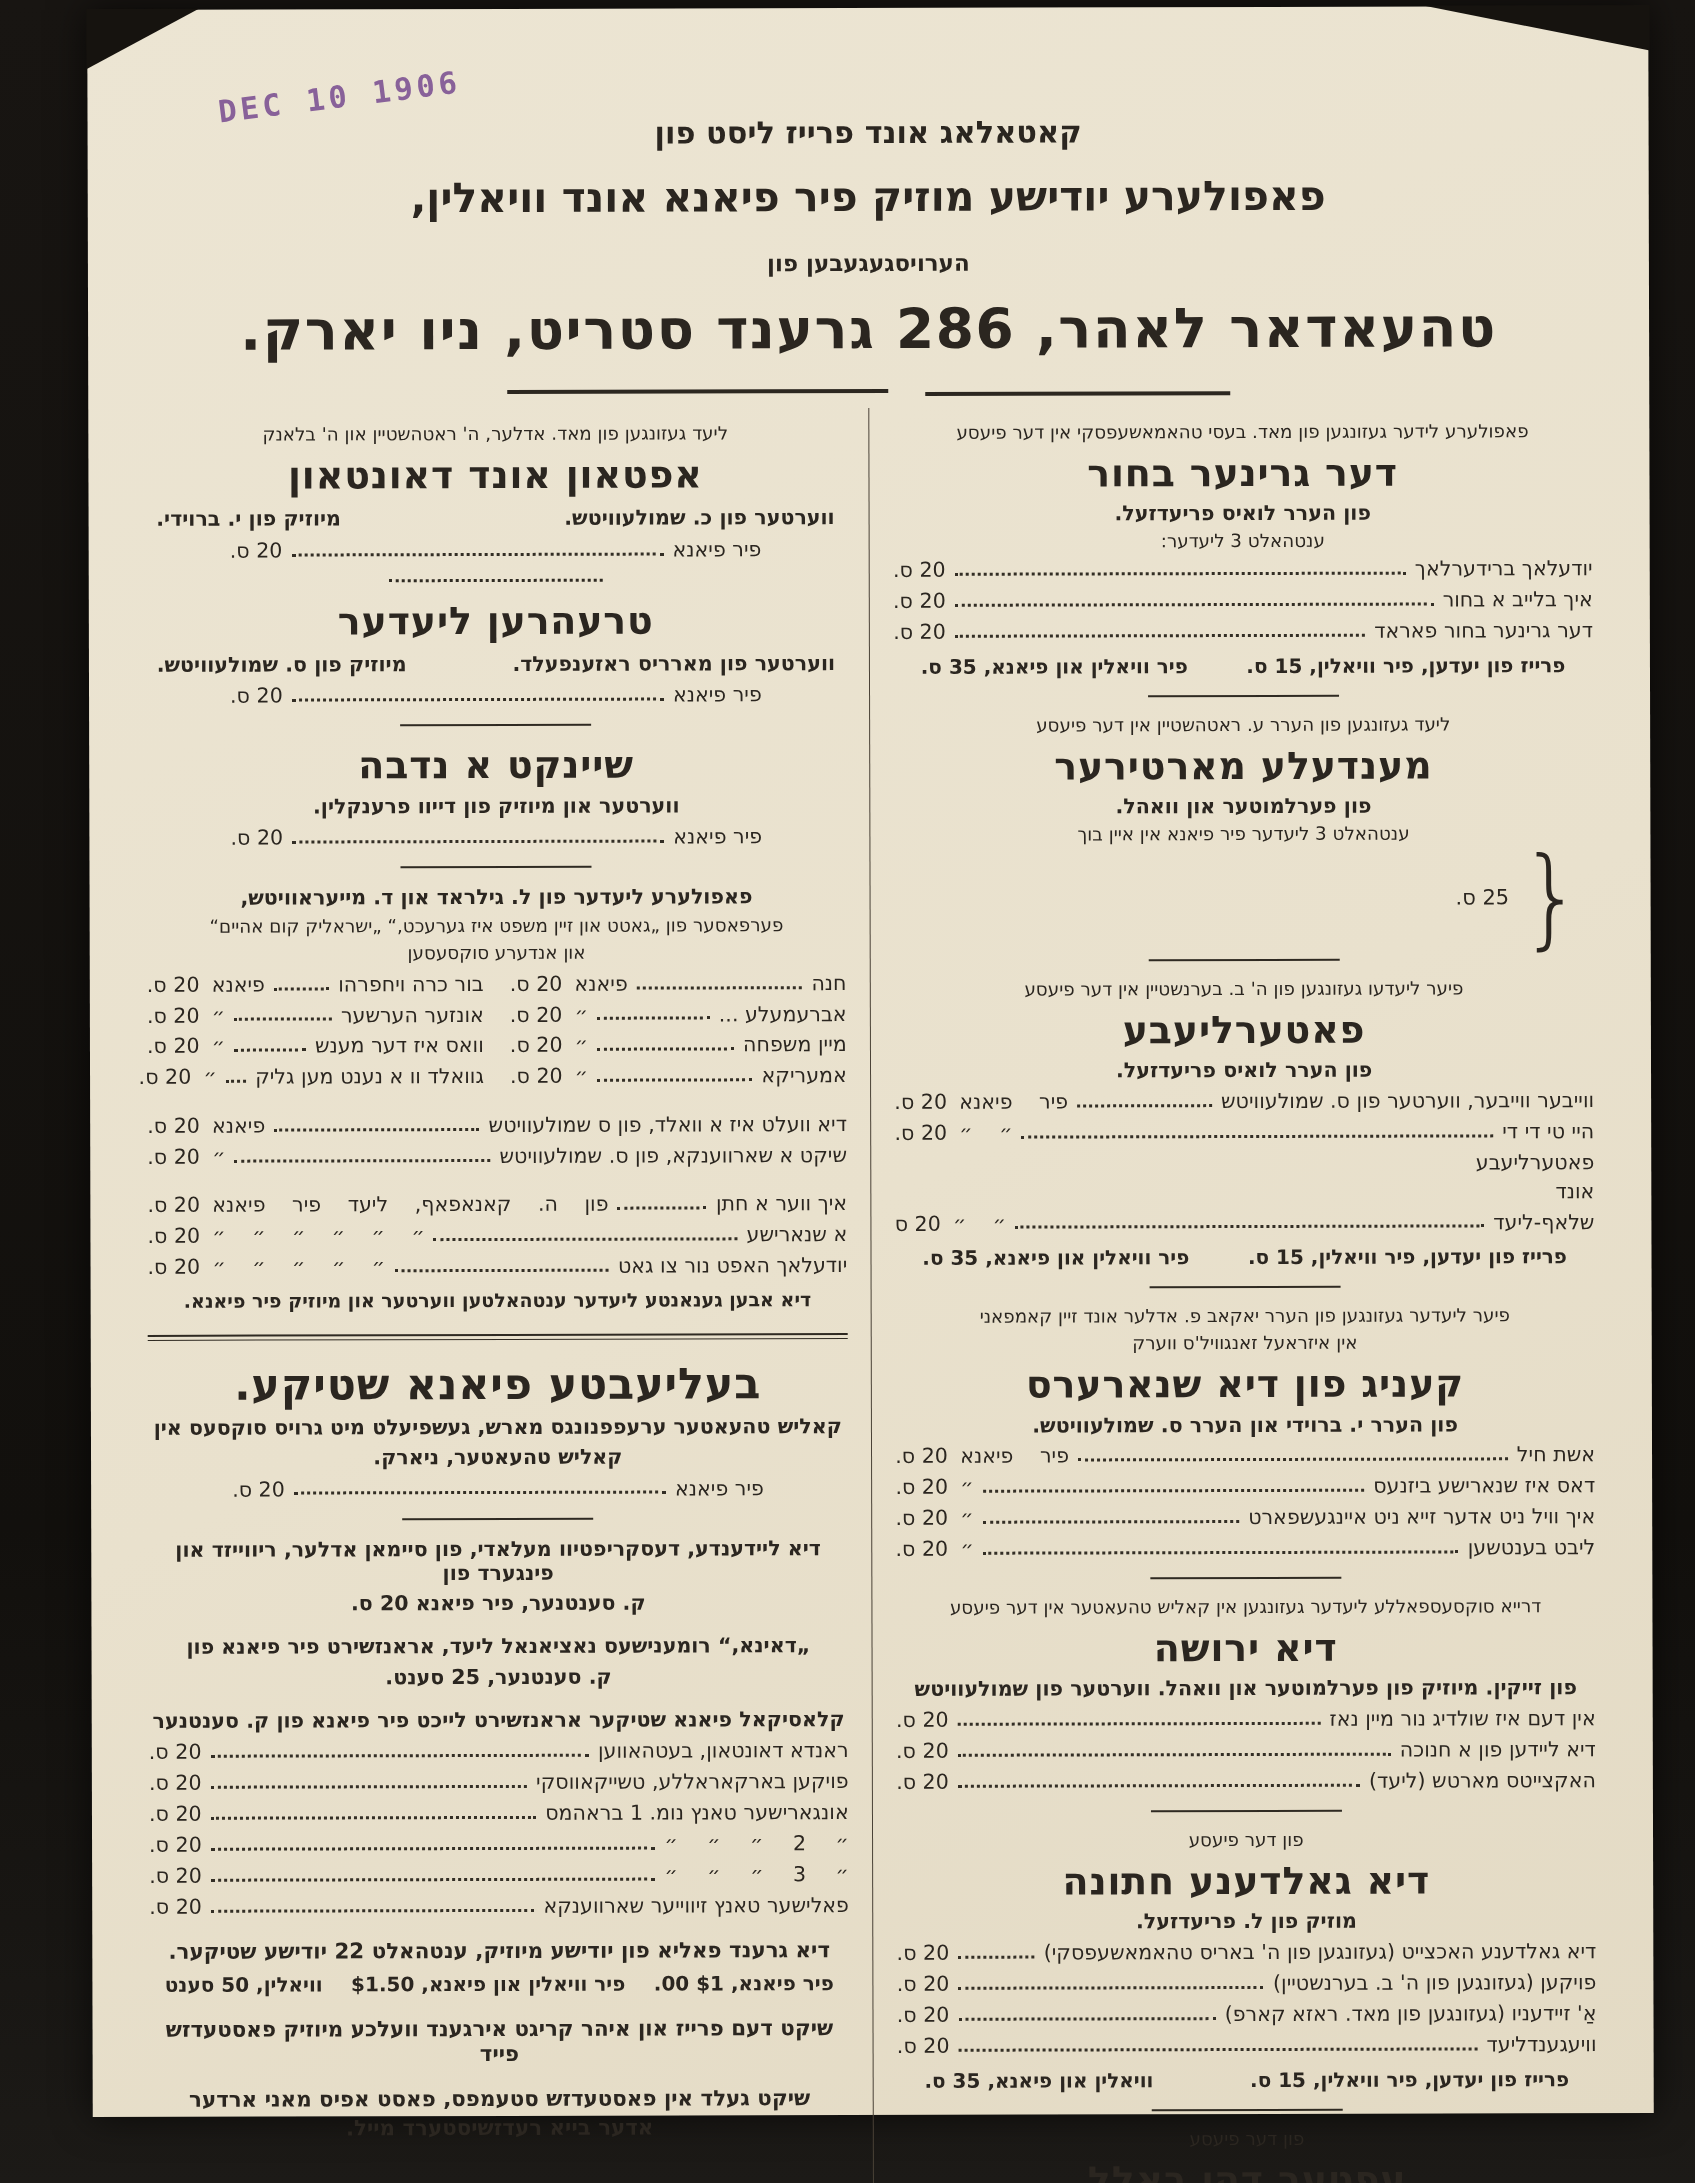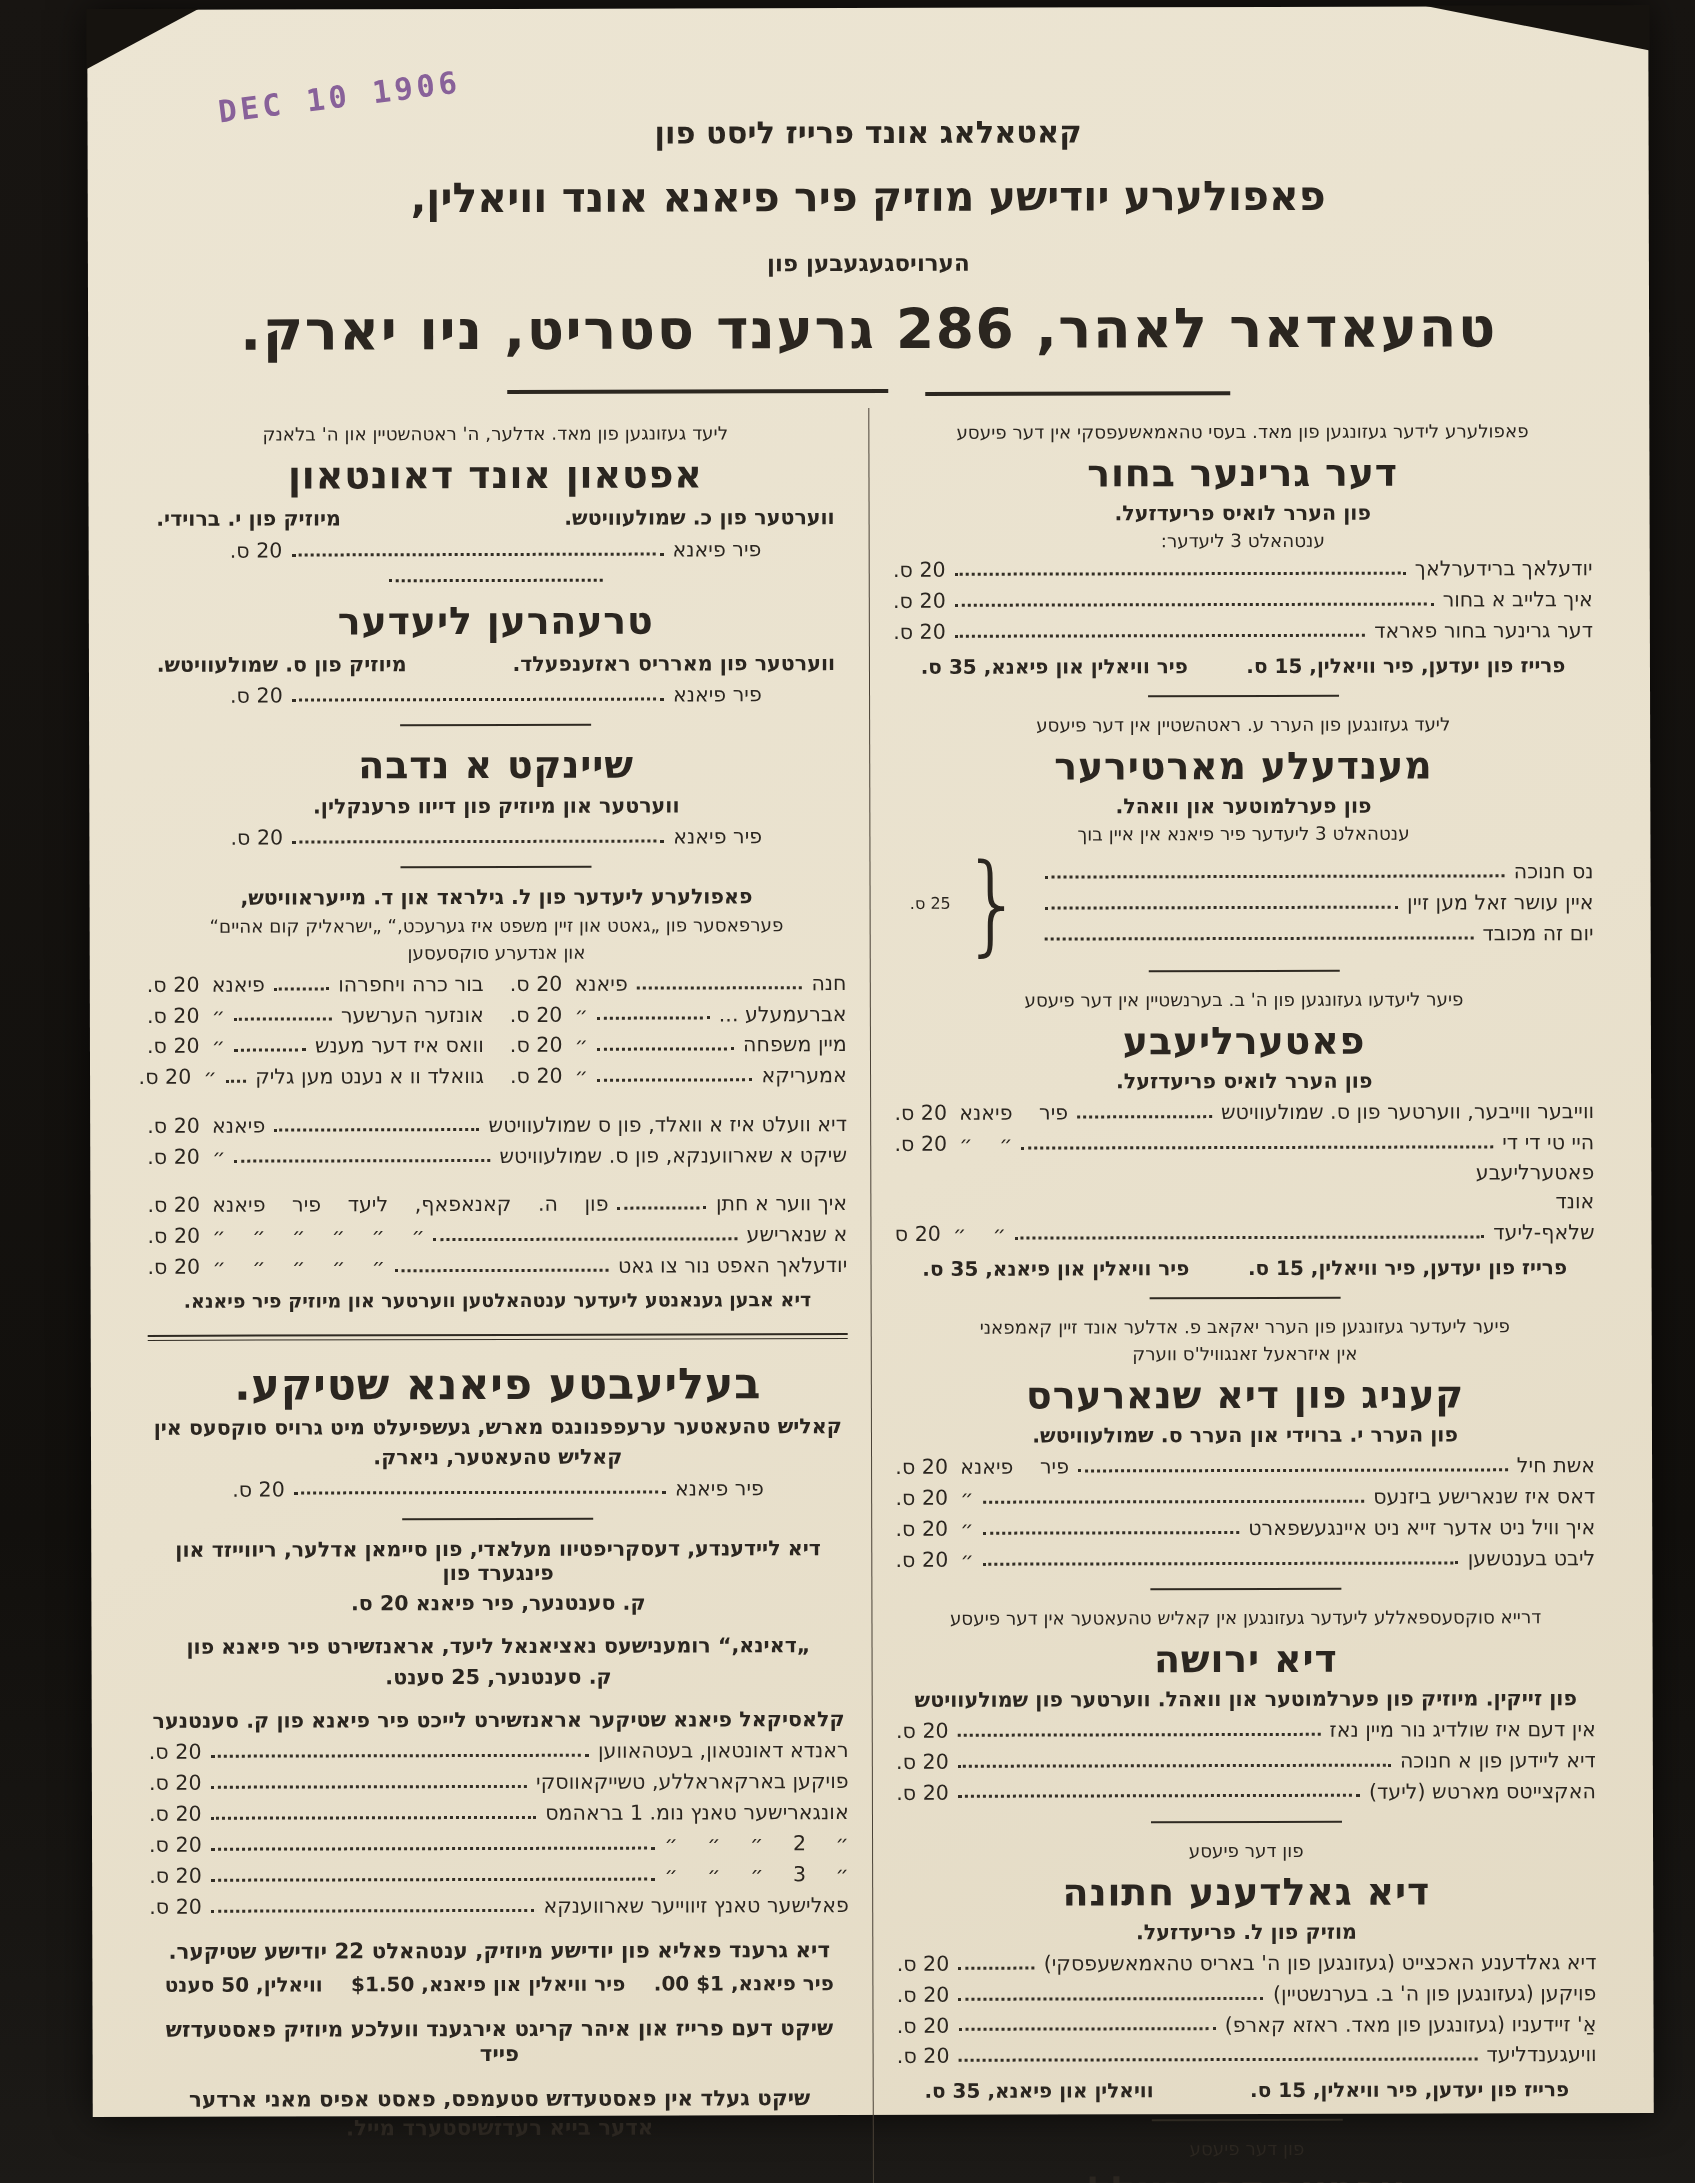--- a/index.html
+++ b/index.html
@@ -48,21 +48,21 @@
   .row .p{white-space:nowrap;}
   .row.pp{margin:7.6px 84px;}
   .credits{display:flex;justify-content:space-between;font-size:20.6px;font-weight:bold;margin:9.2px 10.7px 3.1px;}
   .price-line{display:flex;justify-content:space-between;font-size:20px;font-weight:bold;margin:10.7px 27.5px 3.1px;}
   .sep{width:191px;border-top:2.3px solid #2f2a22;margin:17px auto;}
   .sep.dotted{border-top:3.8px dotted #2f2a22;width:214px;}
   .dsep{height:3.8px;border-top:2.3px solid #2f2a22;border-bottom:1.5px solid #2f2a22;margin:23px 0 18.3px;}
   .brace-wrap{display:flex;align-items:center;margin:9.2px 0;}
   .brace-items{flex:1;min-width:0;}
   .brace{font-size:99px;font-weight:200;line-height:.9;margin:0 10.7px;transform:scaleY(1.1);}
-  .brace-p{font-size:16px;white-space:nowrap;margin-left:16px;}
+  .brace-p{font-size:21px;white-space:nowrap;margin-left:16px;}
   .grid{display:flex;gap:26px;}
   .grid .half{flex:1;min-width:0;}
   .multi .ml{font-size:20.6px;text-align:right;margin:4.6px 0;}
   .note{font-size:19px;font-weight:bold;text-align:center;margin:10.7px 0 3.1px;}
   .folio-prices{display:flex;justify-content:space-between;font-size:20px;font-weight:bold;margin:9.2px 15.3px;}
   .order-l{font-size:21.4px;font-weight:bold;text-align:center;margin:20px 0 3.1px;}
   .sig-name{font-size:47px;font-weight:bold;text-align:center;margin-top:41px;letter-spacing:2.3px;}
 </style>
 </head>
 <body>
@@ -113,34 +113,20 @@
         </div>
         <div class="sep"></div>
       </div>
 
       <div>
         <div class="intro">ליעד געזונגען פון הערר ע. ראטהשטיין אין דער פיעסע</div>
         <div class="sec-title">מענדעלע מארטירער</div>
         <div class="by">פון פערלמוטער און וואהל.</div>
         <div class="small">ענטהאלט 3 ליעדער פיר פיאנא אין איין בוך</div>
         <div class="brace-wrap">
-          <div class="brace-items">
-            <div class="row">
-              <span class="t">נס חנוכה</span>
-              <span class="dots"></span>
-            </div>
-            <div class="row">
-              <span class="t">איין עושר זאל מען זיין</span>
-              <span class="dots"></span>
-            </div>
-            <div class="row">
-              <span class="t">יום זה מכובד</span>
-              <span class="dots"></span>
-            </div>
-          </div>
           <span class="brace">{</span>
           <span class="brace-p">25 ס.</span>
         </div>
         <div class="sep"></div>
       </div>
 
       <div>
         <div class="intro">פיער ליעדעו געזונגען פון ה' ב. בערנשטיין אין דער פיעסע</div>
         <div class="sec-title">פאטערליעבע</div>
         <div class="by">פון הערר לואיס פריעדזעל.</div>

